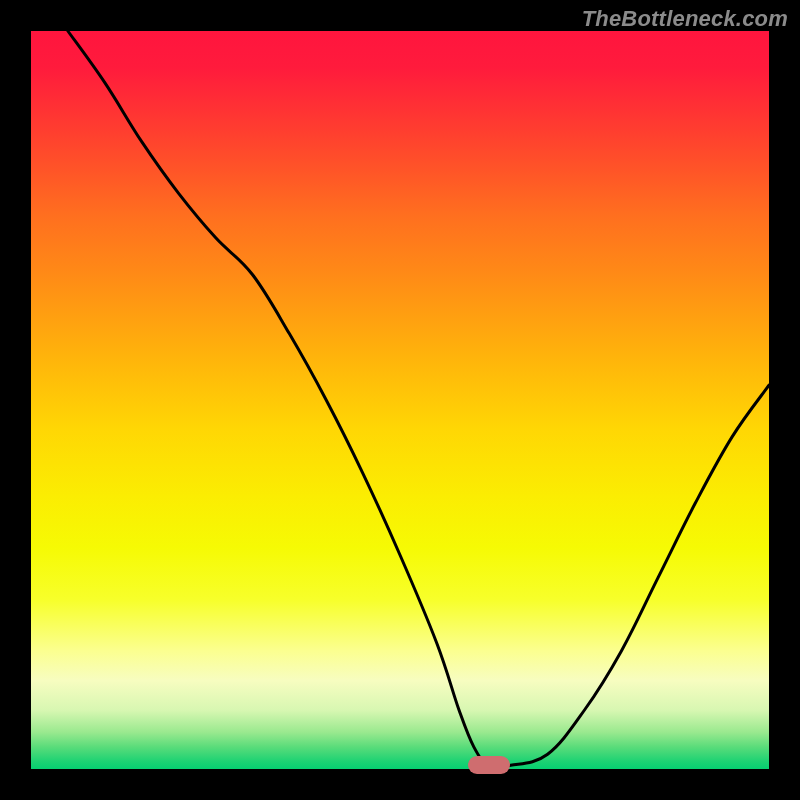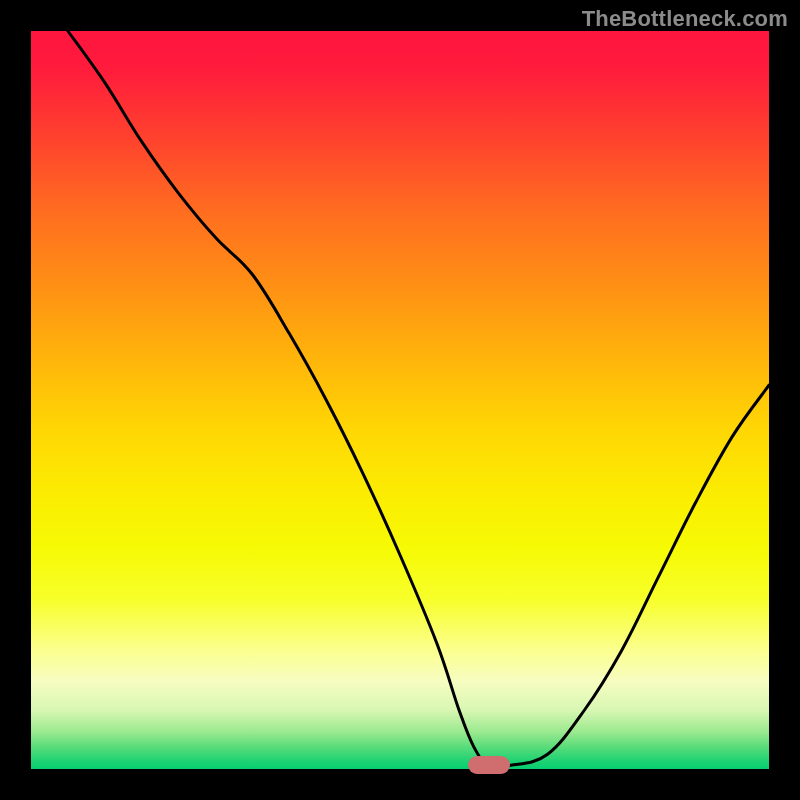--- a/index.html
+++ b/index.html
@@ -8,20 +8,21 @@
     width: 800px;
     height: 800px;
     background: #000;
     overflow: hidden;
   }
   .frame {
     position: relative;
     width: 800px;
     height: 668px;
     background: #000;
+    font-style: italic;
   }
   .plot-area {
     position: absolute;
     left: 31px;
     top: 31px;
     width: 738px;
     height: 738px;
     background: linear-gradient(to bottom,
       #ff153e 0%,
       #ff1b3c 5%,

